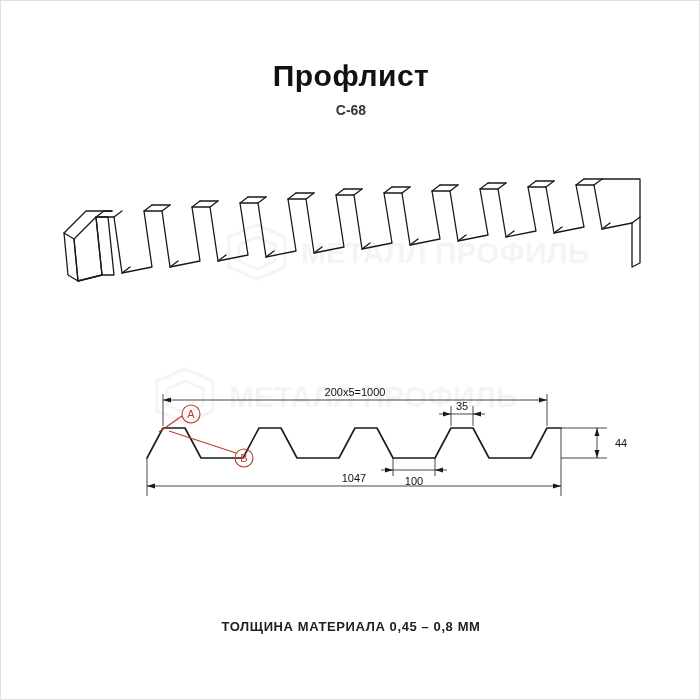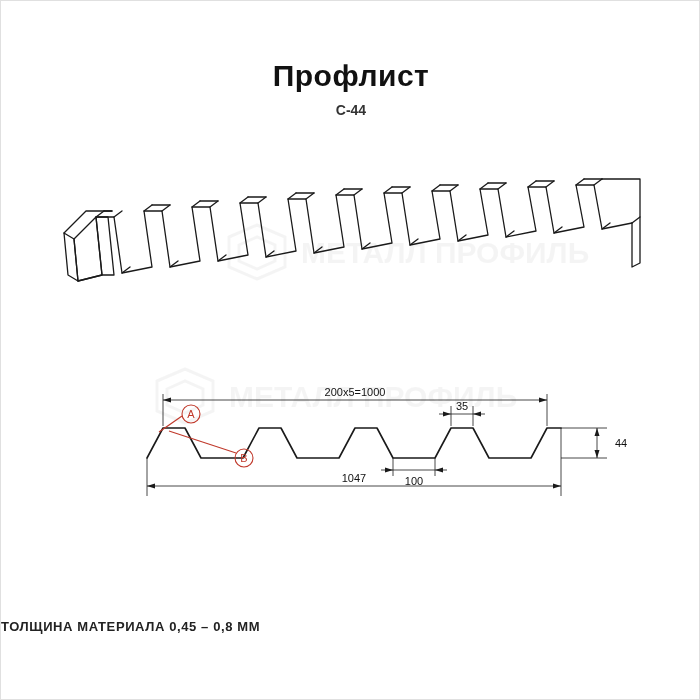--- a/index.html
+++ b/index.html
@@ -41,20 +41,21 @@
     text-align: center;
     font-size: 14px;
     font-weight: bold;
     color: #333333;
   }
   .footer-note {
     position: absolute;
     top: 618px;
     left: 0;
     width: 700px;
+    text-align: center;
     font-size: 13px;
     font-weight: bold;
     letter-spacing: 0.6px;
     color: #222222;
   }
   .iso-wrap {
     position: absolute;
     top: 170px;
     left: 55px;
     width: 595px;
@@ -85,21 +86,21 @@
     font-size: 11px;
     fill: #c0392b;
   }
 </style>
 </head>
 <body>
 
 <div class="page">
 
   <div class="title">Профлист</div>
-  <div class="subtitle">С-44</div>
+  <div class="subtitle">С-68</div>
 
   <div class="watermark wm1">
     <svg width="330" height="80" viewBox="0 0 330 80">
       <g fill="#ebebeb">
         <path d="M6 18 L34 6 L62 18 L62 48 L34 60 L6 48 Z" fill="none" stroke="#ebebeb" stroke-width="3"></path>
         <path d="M16 26 L34 18 L52 26 L52 42 L34 50 L16 42 Z" fill="none" stroke="#ebebeb" stroke-width="3"></path>
         <text x="78" y="44" font-family="Liberation Sans, sans-serif" font-size="30" font-weight="bold" fill="#ebebeb">МЕТАЛЛ ПРОФИЛЬ</text>
       </g>
     </svg>
   </div>

